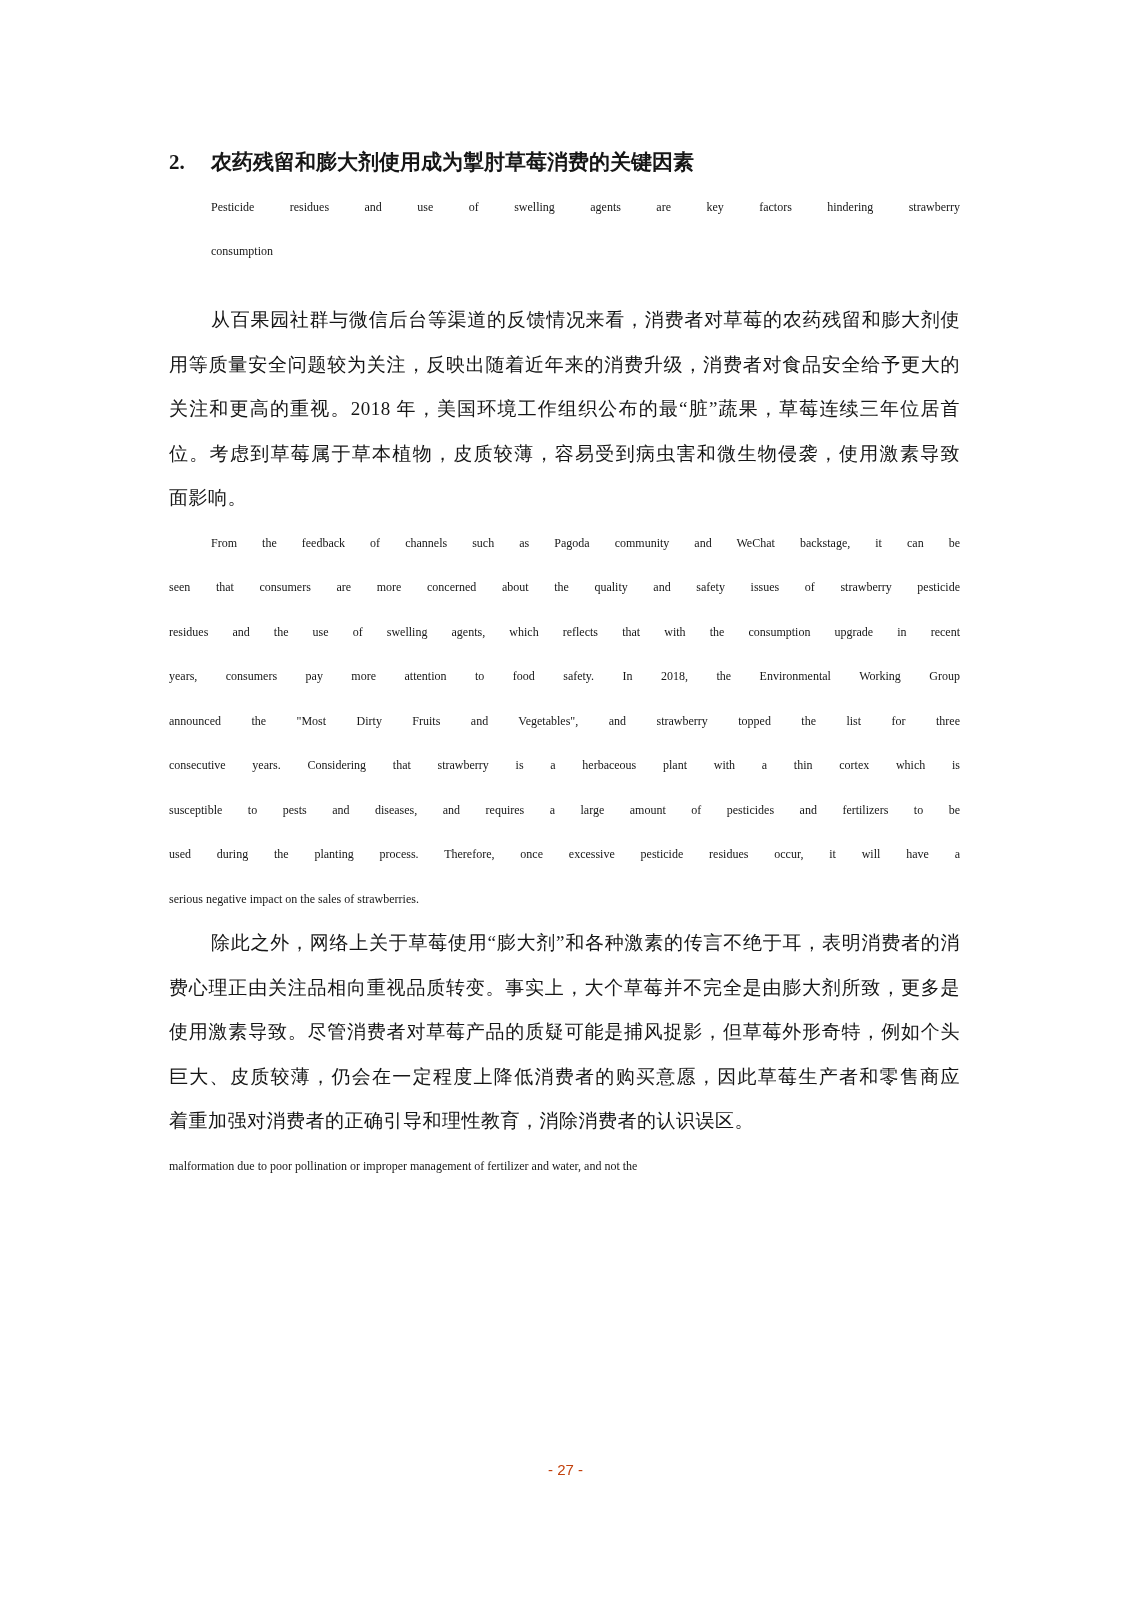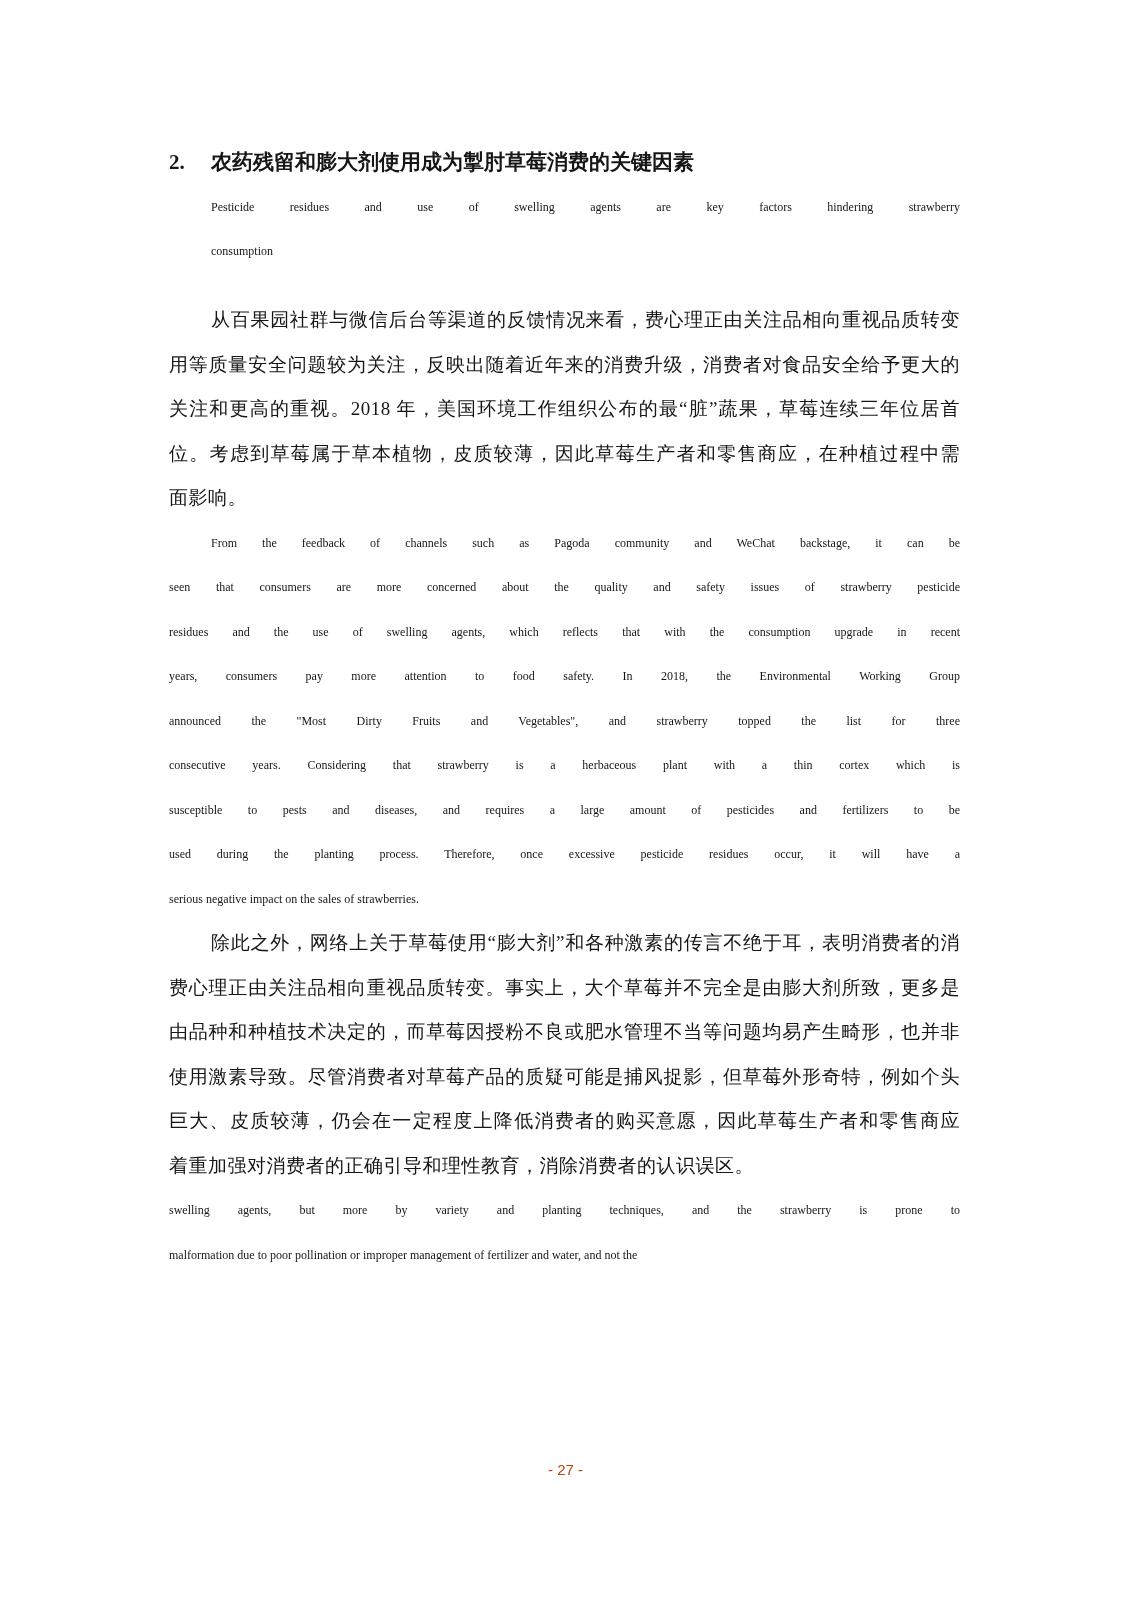--- a/index.html
+++ b/index.html
@@ -80,47 +80,45 @@
 
     <div class="subtitle" id="subtitle">
         <div class="line en j">Pesticide residues and use of swelling agents are key factors hindering strawberry</div>
         <div class="line en j last">consumption</div>
       </div>
 
     <div class="para-gap"></div>
 
     <div id="paragraphs">
         <div>
-          <div class="line zh j indent">从百果园社群与微信后台等渠道的反馈情况来看，费心理正由关注品相向重视品质转变</div>
+          <div class="line zh j indent">从百果园社群与微信后台等渠道的反馈情况来看，消费者对草莓的农药残留和膨大剂使</div>
           <div class="line zh j">用等质量安全问题较为关注，反映出随着近年来的消费升级，消费者对食品安全给予更大的</div>
           <div class="line zh j">关注和更高的重视。2018 年，美国环境工作组织公布的最“脏”蔬果，草莓连续三年位居首</div>
-          <div class="line zh j">位。考虑到草莓属于草本植物，皮质较薄，因此草莓生产者和零售商应，在种植过程中需</div>
+          <div class="line zh j">位。考虑到草莓属于草本植物，皮质较薄，容易受到病虫害和微生物侵袭，使用激素导致</div>
           <div class="line zh j last">面影响。</div>
         </div>
         <div>
           <div class="line en j indent">From the feedback of channels such as Pagoda community and WeChat backstage, it can be</div>
           <div class="line en j">seen that consumers are more concerned about the quality and safety issues of strawberry pesticide</div>
           <div class="line en j">residues and the use of swelling agents, which reflects that with the consumption upgrade in recent</div>
           <div class="line en j">years, consumers pay more attention to food safety. In 2018, the Environmental Working Group</div>
           <div class="line en j">announced the "Most Dirty Fruits and Vegetables", and strawberry topped the list for three</div>
           <div class="line en j">consecutive years. Considering that strawberry is a herbaceous plant with a thin cortex which is</div>
           <div class="line en j">susceptible to pests and diseases, and requires a large amount of pesticides and fertilizers to be</div>
           <div class="line en j">used during the planting process. Therefore, once excessive pesticide residues occur, it will have a</div>
           <div class="line en j last">serious negative impact on the sales of strawberries.</div>
         </div>
         <div>
           <div class="line zh j indent">除此之外，网络上关于草莓使用“膨大剂”和各种激素的传言不绝于耳，表明消费者的消</div>
           <div class="line zh j">费心理正由关注品相向重视品质转变。事实上，大个草莓并不完全是由膨大剂所致，更多是</div>
-          <div class="line zh j">由品种和种植技术决定的，而草莓因授粉不良或肥水管理不当等问题均易产生畸形，也并非</div>
           <div class="line zh j">使用激素导致。尽管消费者对草莓产品的质疑可能是捕风捉影，但草莓外形奇特，例如个头</div>
           <div class="line zh j">巨大、皮质较薄，仍会在一定程度上降低消费者的购买意愿，因此草莓生产者和零售商应</div>
           <div class="line zh j last">着重加强对消费者的正确引导和理性教育，消除消费者的认识误区。</div>
         </div>
         <div>
-          <div class="line en j">swelling agents, but more by variety and planting techniques, and the strawberry is prone to</div>
           <div class="line en j last">malformation due to poor pollination or improper management of fertilizer and water, and not the</div>
         </div>
       </div>
 
   </div>
 
   <div class="footer-line">- 27 -</div>
 </div>
 
 </body></html>

